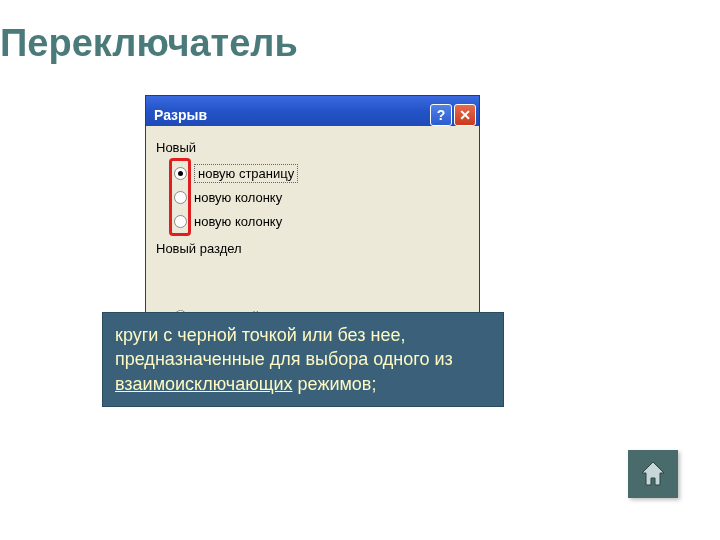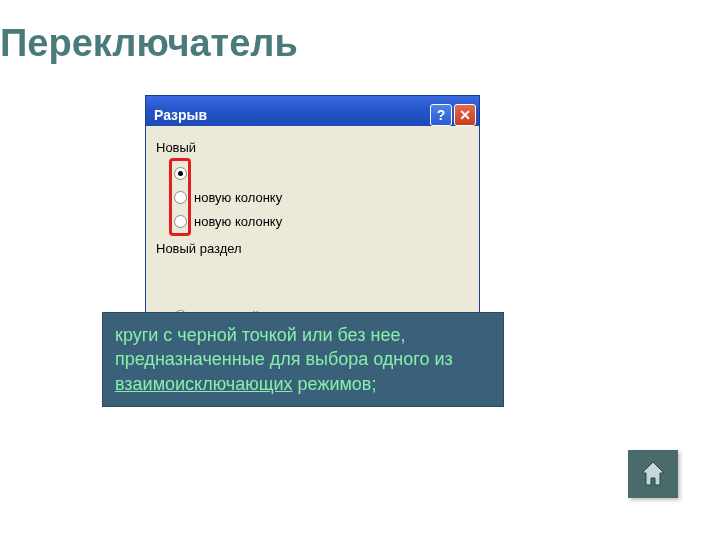--- a/index.html
+++ b/index.html
@@ -123,21 +123,21 @@
     display:flex; align-items:center; gap:7px;
     padding-left:18px; margin-top: 48px;
     height: 24px;
   }
   .callout {
     position: absolute;
     left: 102px;
     top: 312px;
     width: 402px;
     background: #3a6179;
-    color: #86efac;
+    color: #fef9c3;
     font-size: 18px;
     line-height: 1.35;
     padding: 10px 12px;
     border: 1px solid #2a4a5d;
   }
   .callout .underline { text-decoration: underline; }
   .home-btn {
     position: absolute;
     right: 42px;
     bottom: 42px;
@@ -164,20 +164,21 @@
     <div class="titlebar-btn close-btn">
       <span>✕</span>
     </div>
   </div>
   <div class="dlg-body">
     <div class="group-label">Новый</div>
     <div class="options">
       <div class="red-box"></div>
       <div class="opt">
         <span class="radio checked"></span>
+        <span class="opt-label dotted">новую страницу</span>
       </div>
       <div class="opt">
         <span class="radio"></span>
         <span class="opt-label">новую колонку</span>
       </div>
       <div class="opt">
         <span class="radio"></span>
         <span class="opt-label">новую колонку</span>
       </div>
     </div>

